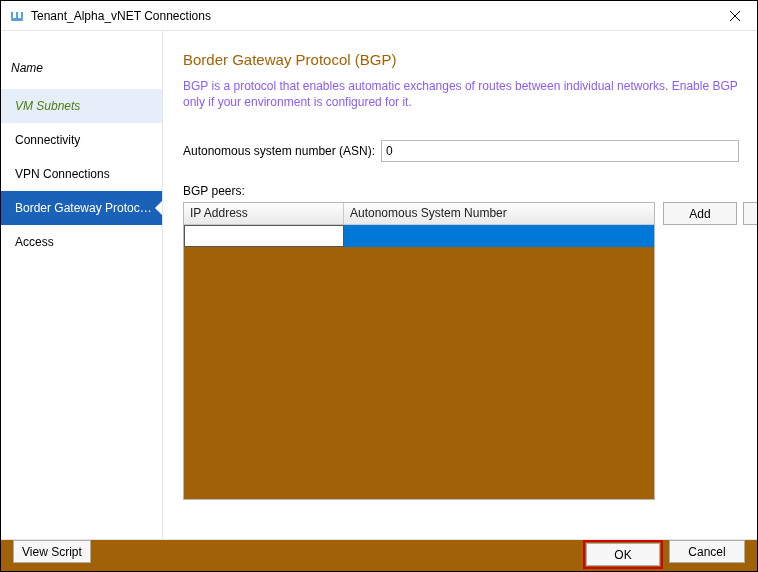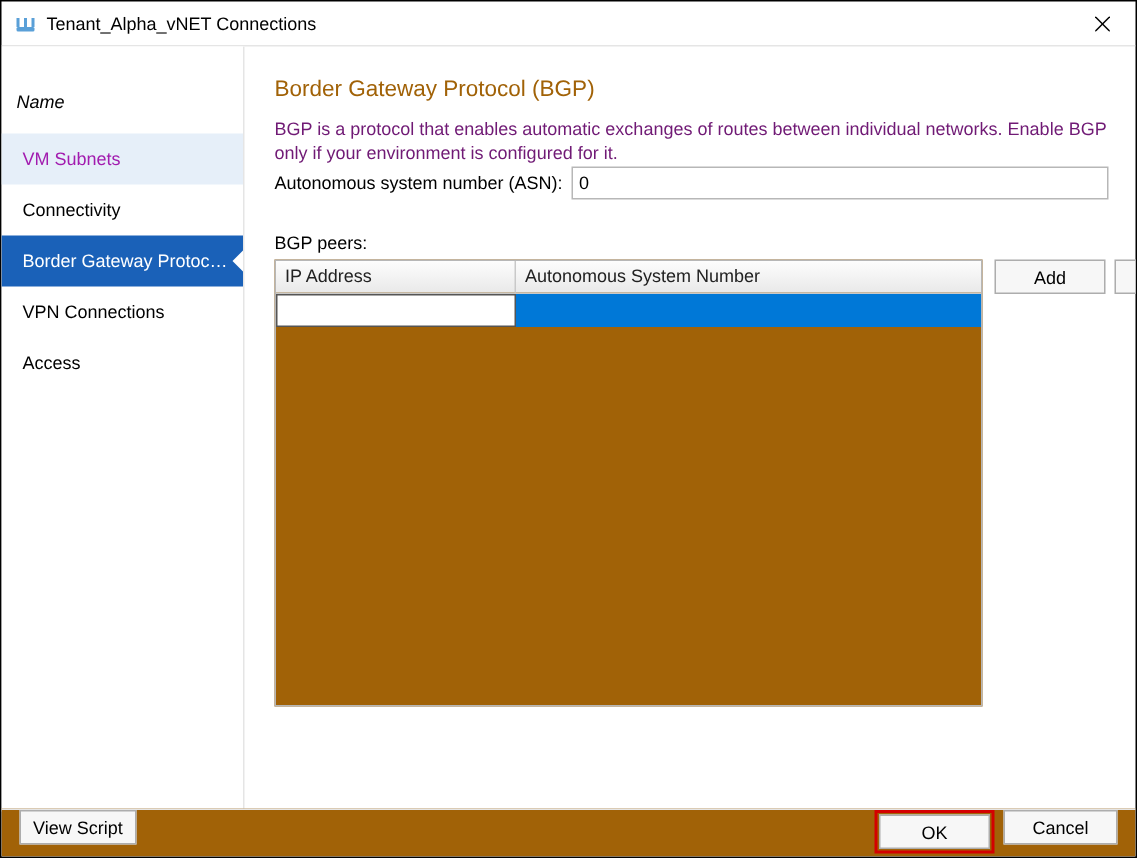--- a/index.html
+++ b/index.html
@@ -54,21 +54,21 @@
   }
   .side-item {
     padding: 10px 10px 10px 14px;
     font-size: 12px;
     white-space: nowrap;
     overflow: hidden;
     text-overflow: ellipsis;
     position: relative;
     cursor: default;
   }
-  .side-item.mild { background: #e6eff9; color: #a21caf; }
+  .side-item.mild { background: #e6eff9; color: #4d7c0f; font-style: italic; }
   .side-item.selected {
     background: #1a61b8;
     color: #fff;
   }
   .side-item.selected::after {
     content: "";
     position: absolute;
     right: -1px; top: 50%;
     transform: translateY(-50%);
     width: 0; height: 0;
@@ -83,23 +83,23 @@
     position: relative;
   }
   .ctitle {
     color: #a16207;
     font-size: 15px;
     margin-bottom: 10px;
   }
   .cdesc {
     font-size: 12px;
     line-height: 1.35;
-    margin-bottom: 1px;
+    margin-bottom: 30px;
     max-width: 555px;
-    color: #701a75;
+    color: #8b5cf6;
   }
   .form-row { display: flex; align-items: center; margin-bottom: 22px; }
   .form-row label { margin-right: 6px; font-size: 12px; }
   .form-row input[type="text"] {
     flex: 1;
     height: 22px;
     border: 1px solid #b7b7b7;
     padding: 1px 4px;
     font-family: inherit;
     font-size: 12px;
@@ -207,22 +207,22 @@
       <line x1="10" y1="0" x2="0" y2="10" stroke="#000" stroke-width="1"></line>
     </svg>
   </div>
 </div>
 
 <div class="body">
   <div class="sidebar">
     <div class="side-head">Name</div>
     <div class="side-item mild"><span>VM Subnets</span></div>
     <div class="side-item"><span>Connectivity</span></div>
+    <div class="side-item"><span>VPN Connections</span></div>
     <div class="side-item selected"><span>Border Gateway Protocol...</span></div>
-    <div class="side-item"><span>VPN Connections</span></div>
     <div class="side-item"><span>Access</span></div>
   </div>
 
   <div class="content">
     <div class="ctitle">Border Gateway Protocol (BGP)</div>
     <div class="cdesc">BGP is a protocol that enables automatic exchanges of routes between individual networks. Enable BGP only if your environment is configured for it.</div>
 
     <div class="form-row">
       <label>Autonomous system number (ASN):</label>
       <input type="text" value="0" style="">

